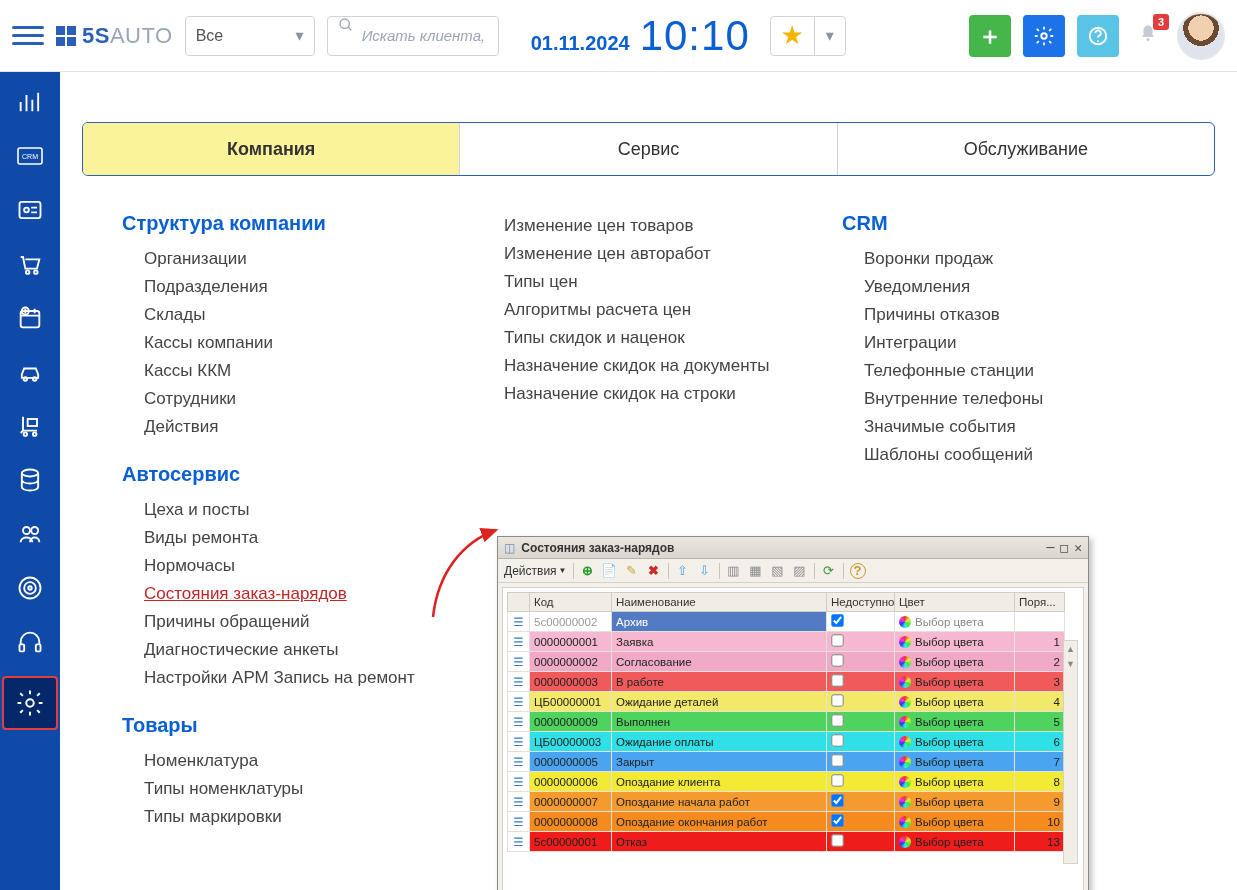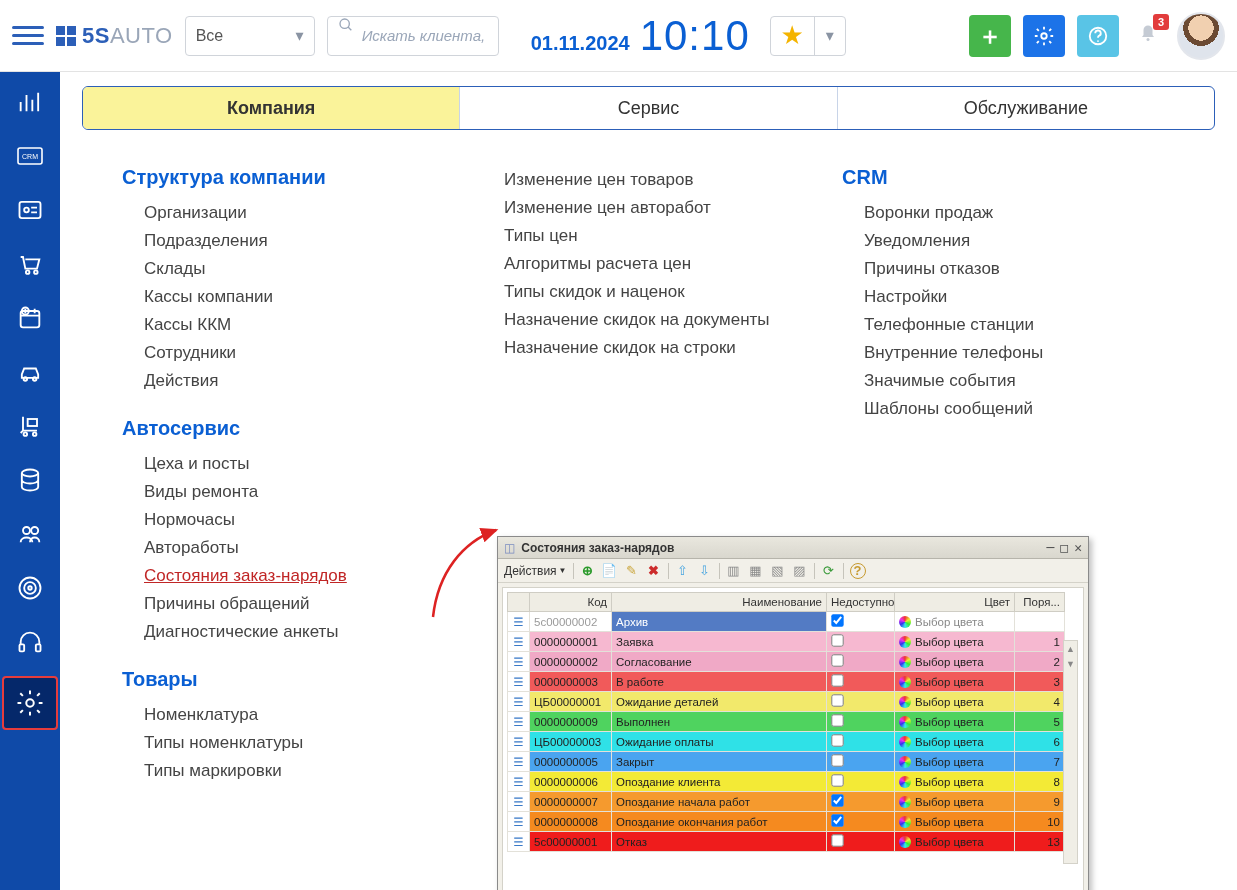--- a/index.html
+++ b/index.html
@@ -36,21 +36,21 @@
   .avatar { width:48px; height:48px; border-radius:50%; background: radial-gradient(circle at 50% 32%, #f1d0b0 0 34%, #6b4a33 34% 48%, #dfe4ec 48% 100%); border:2px solid #e3e6ec; cursor:pointer;}
   
   
   .leftrail { position:absolute; left:0; top:72px; bottom:0; width:60px; background:#0f4aa8; display:flex; flex-direction:column; align-items:center; padding-top:12px; gap:18px; }
   .leftrail .ic { width:36px; height:36px; color:#fff; display:flex; align-items:center; justify-content:center; cursor:pointer; }
   .leftrail .ic svg { stroke:#fff; stroke-width:1.6; fill:none; }
   .leftrail .ic.active { background:#05286a; outline:2px solid #e63c3c; width:52px; height:50px; border-radius:2px;}
   
   
   .main { position:absolute; left:60px; right:0; top:72px; bottom:0; padding:14px 22px; overflow:hidden;}
-  .tabs { display:flex; border:1px solid #2c5fb8; border-radius:6px; overflow:hidden; height:44px; }
+  .tabs { display:flex; border:1px solid #2c5fb8; border-radius:6px; overflow:hidden; height:54px;margin-top:36px; }
   .tabs .tab { flex:1; display:flex; align-items:center; justify-content:center; font-size:18px; color:#333; border-right:1px solid #c8d4e8; cursor:pointer;}
   .tabs .tab:last-child { border-right:none; }
   .tabs .tab.active { background:#faf39a; font-weight:600; }
   
   .columns { display:flex; gap:60px; margin-top:36px; padding-left:40px;}
   .col { min-width:300px; }
   .col h3 { color:#0a5fd3; font-size:20px; font-weight:700; margin-bottom:10px; margin-top:22px;}
   .col h3:first-child{ margin-top:0;}
   .col .item { color:#444; font-size:17px; padding:4px 0 4px 22px; cursor:pointer; white-space:nowrap;}
   .col .item.underlined { color:#c02626; text-decoration: underline; text-decoration-color:#c02626;}
@@ -72,21 +72,21 @@
   .tb.del{color:#cc2b2b;font-weight:700;}
   .tb.pen{color:#caa53a;}
   .tb.up{color:#4aa6e0;}
   .tb.dn{color:#4aa6e0;}
   .tb.refresh{color:#3a9a3a;}
   .tb.q{color:#c79a30; border:1px solid #c79a30; border-radius:50%; width:14px;height:14px;font-size:10px;font-weight:700;}
   .tb.fil{color:#8a8a8a;}
   
   .popup .gridwrap { padding:4px; background:#fff; border:1px solid #d4d2c9; margin:4px;}
   .popup table { width:100%; border-collapse:collapse; table-layout:fixed;}
-  .popup th { background:#efede4; border:1px solid #cfcdc4; font-weight:400; text-align:right; padding:3px 4px; color:#333; font-size:11.5px;}
+  .popup th { background:#efede4; border:1px solid #cfcdc4; font-weight:400; text-align:left; padding:3px 4px; color:#333; font-size:11.5px;}
   .popup td { border:1px solid #e3e1d9; padding:2px 4px; height:18px; font-size:11.5px; color:#222;}
   .popup .rowicon { text-align:center; width:22px;}
   .popup .clrpick { display:flex; align-items:center; gap:4px;}
   .popup .clrball { width:12px;height:12px;border-radius:50%;background:conic-gradient(#e33,#ee3,#3e3,#3ee,#33e,#e3e,#e33);}
   .popup input[type=checkbox]{ transform:scale(0.95);}
   .row-archive td{ color:#888;}
   .row-archive .ccode{ color:#888;}
   .row-archive .cname{ background:#537bc4; color:#fff;}
   .popup .scrollgutter{ position:absolute; right:5px; top:52px; bottom:30px; width:15px; background:#f0eee6; border:1px solid #d4d2c9;}
   .popup .scrollgutter .up,.popup .scrollgutter .dn{height:15px;display:flex;align-items:center;justify-content:center;color:#888;font-size:9px;}
@@ -252,24 +252,24 @@
       <div class="item">Склады</div>
       <div class="item">Кассы компании</div>
       <div class="item">Кассы ККМ</div>
       <div class="item">Сотрудники</div>
       <div class="item">Действия</div>
 
       <h3>Автосервис</h3>
       <div class="item">Цеха и посты</div>
       <div class="item">Виды ремонта</div>
       <div class="item">Нормочасы</div>
-      <div class="item">Авторaботы</div>
       <div class="item underlined">Состояния заказ-нарядов</div>
       <div class="item">Причины обращений</div>
       <div class="item">Диагностические анкеты</div>
+      <div class="item">Настройки АРМ Запись на ремонт</div>
 
       <h3>Товары</h3>
       <div class="item">Номенклатура</div>
       <div class="item">Типы номенклатуры</div>
       <div class="item">Типы маркировки</div>
     </div>
 
     <div class="col">
       <div class="item">Изменение цен товаров</div>
       <div class="item">Изменение цен авторабот</div>
@@ -278,21 +278,21 @@
       <div class="item">Типы скидок и наценок</div>
       <div class="item">Назначение скидок на документы</div>
       <div class="item">Назначение скидок на строки</div>
     </div>
 
     <div class="col">
       <h3>CRM</h3>
       <div class="item">Воронки продаж</div>
       <div class="item">Уведомления</div>
       <div class="item">Причины отказов</div>
-      <div class="item">Настройки</div>
+      <div class="item">Интеграции</div>
       <div class="item">Телефонные станции</div>
       <div class="item">Внутренние телефоны</div>
       <div class="item">Значимые события</div>
       <div class="item">Шаблоны сообщений</div>
     </div>
   </div>
 
   <svg class="arrow" width="80" height="100">
     <defs>
         <marker id="ah" markerWidth="8" markerHeight="8" refX="6" refY="3" orient="auto">

